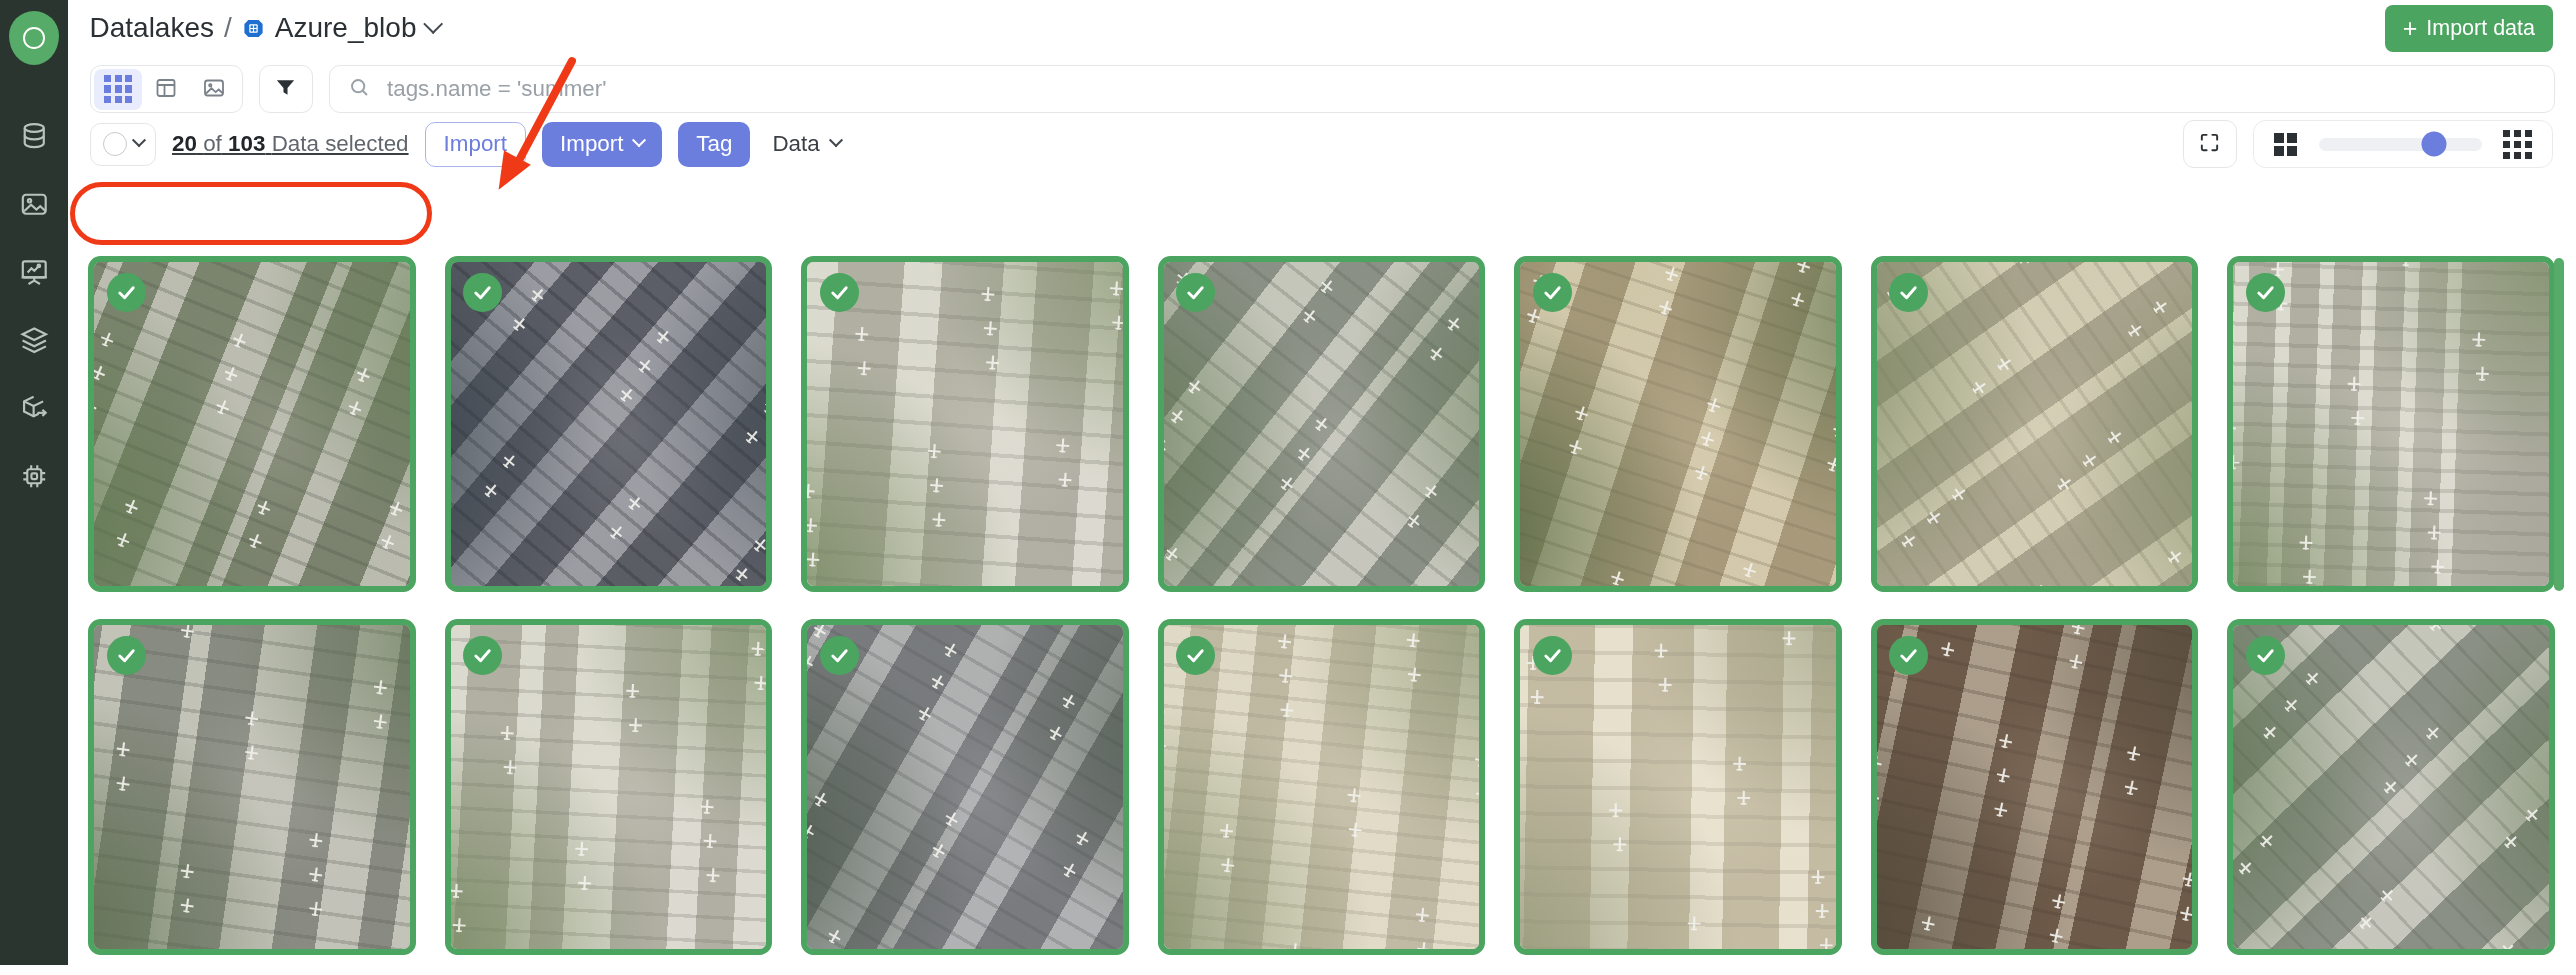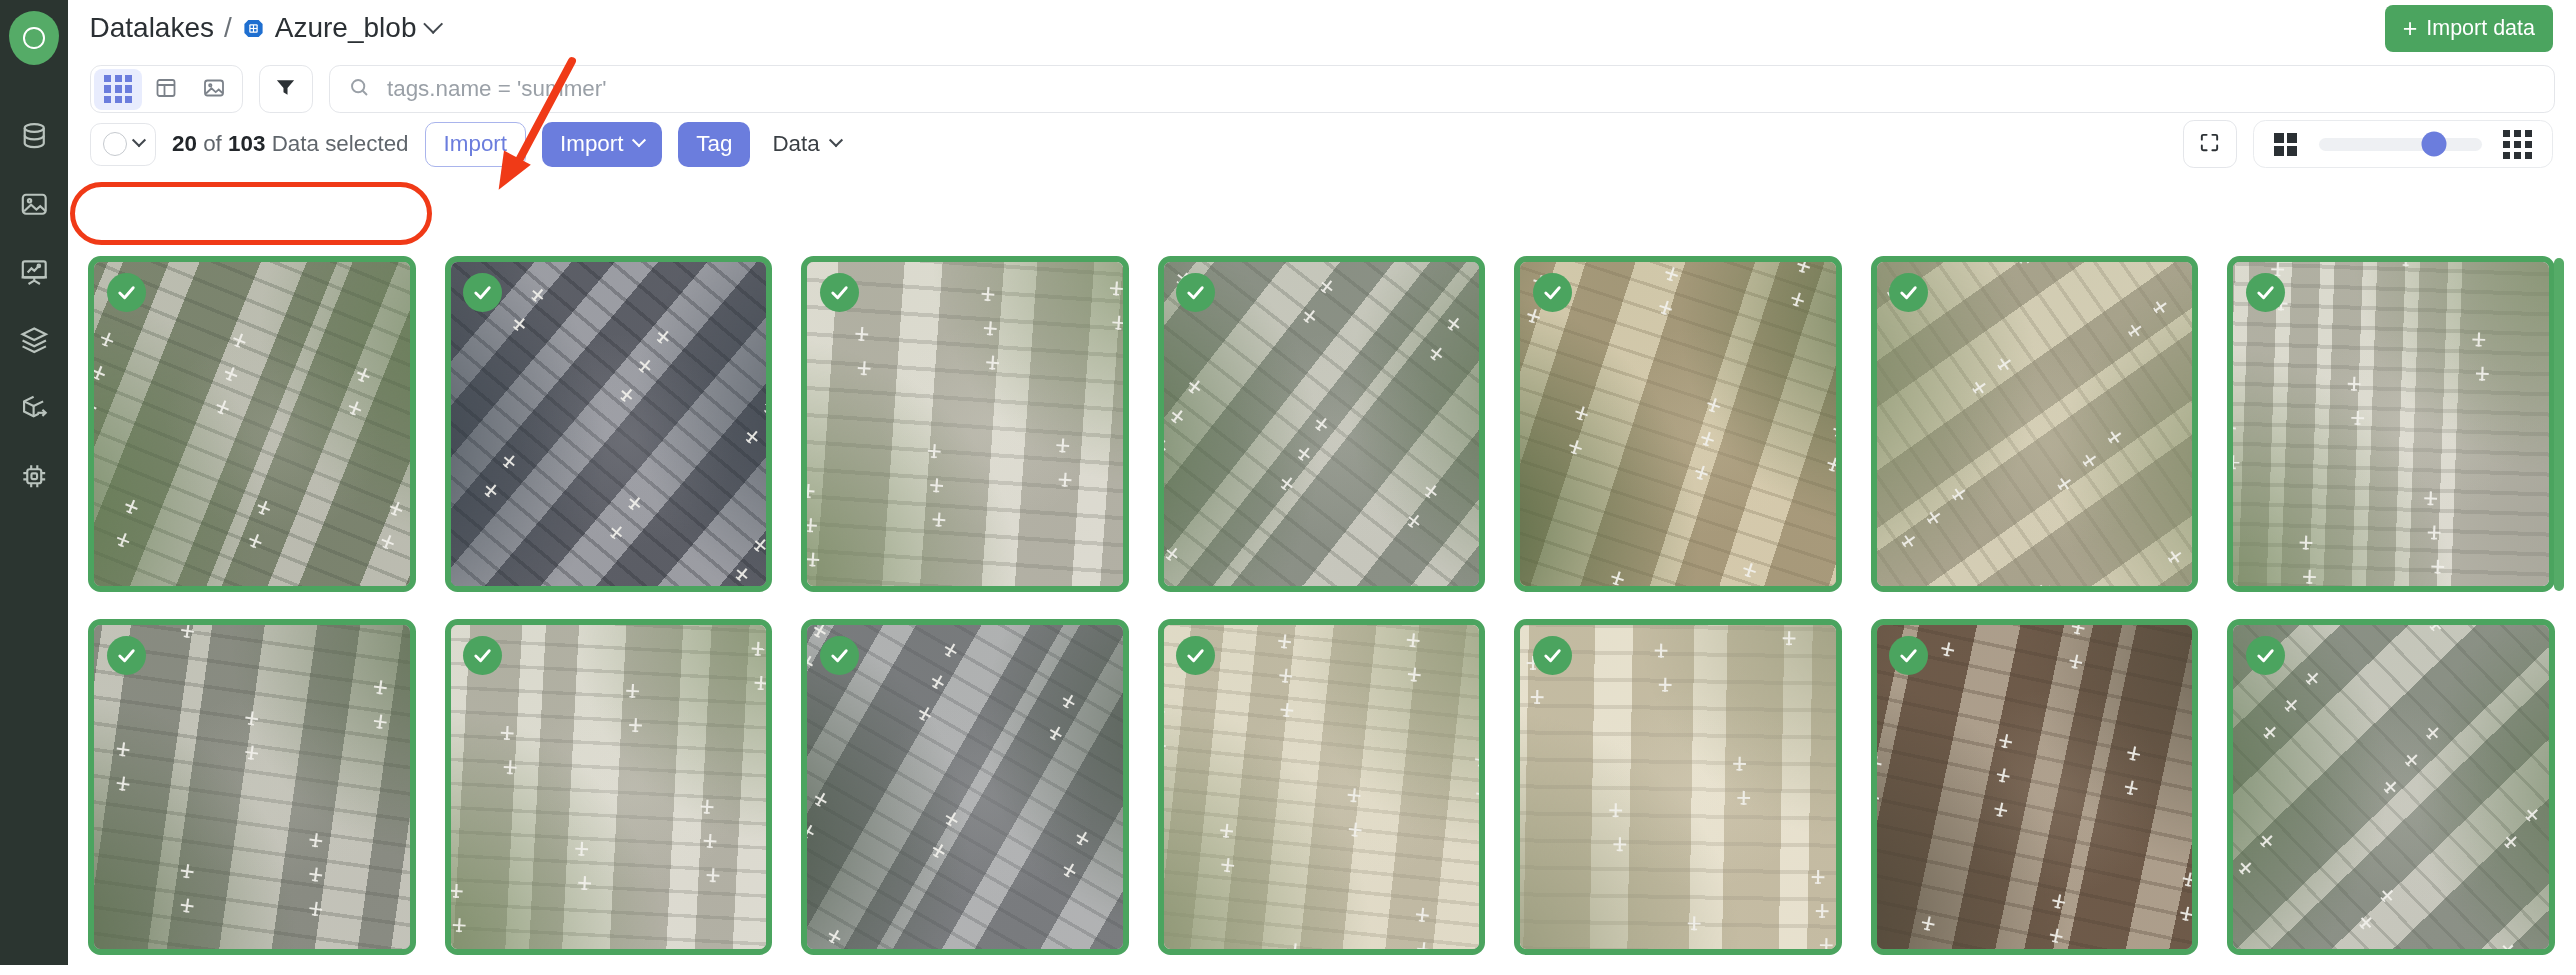--- a/index.html
+++ b/index.html
@@ -146,21 +146,21 @@
   }
   .selcheck {
     display: flex; align-items: center; gap: 7.2px;
     border: 1.8px solid #e4e6ea; border-radius: 10.8px;
     height: 43px; padding: 0 10.8px 0 12.5px; cursor: pointer;
   }
   .selcheck .circle {
     width: 24px; height: 24px; border-radius: 50%;
     border: 1.8px solid #c6cacf;
   }
-  .seltext { font-size: 22.4px; color: #3a3f44; white-space: nowrap; }
+  .seltext { font-size: 22.4px; color: #3a3f44; white-space: nowrap; text-decoration: underline; }
   .seltext b { color: #22262a; }
   .seltext .dim { color: #60666c; }
   .btn-outline {
     background: #fff; color: #6b7ddd;
     border: 1.8px solid #a9b4ec; border-radius: 10px;
     height: 45px; padding: 0 18px; font-size: 22.4px; cursor: pointer;
     font-family: inherit; display: inline-flex; align-items: center;
   }
   .btn-solid {
     background: #6b7ddd; color: #fff; border: none; border-radius: 10px;

